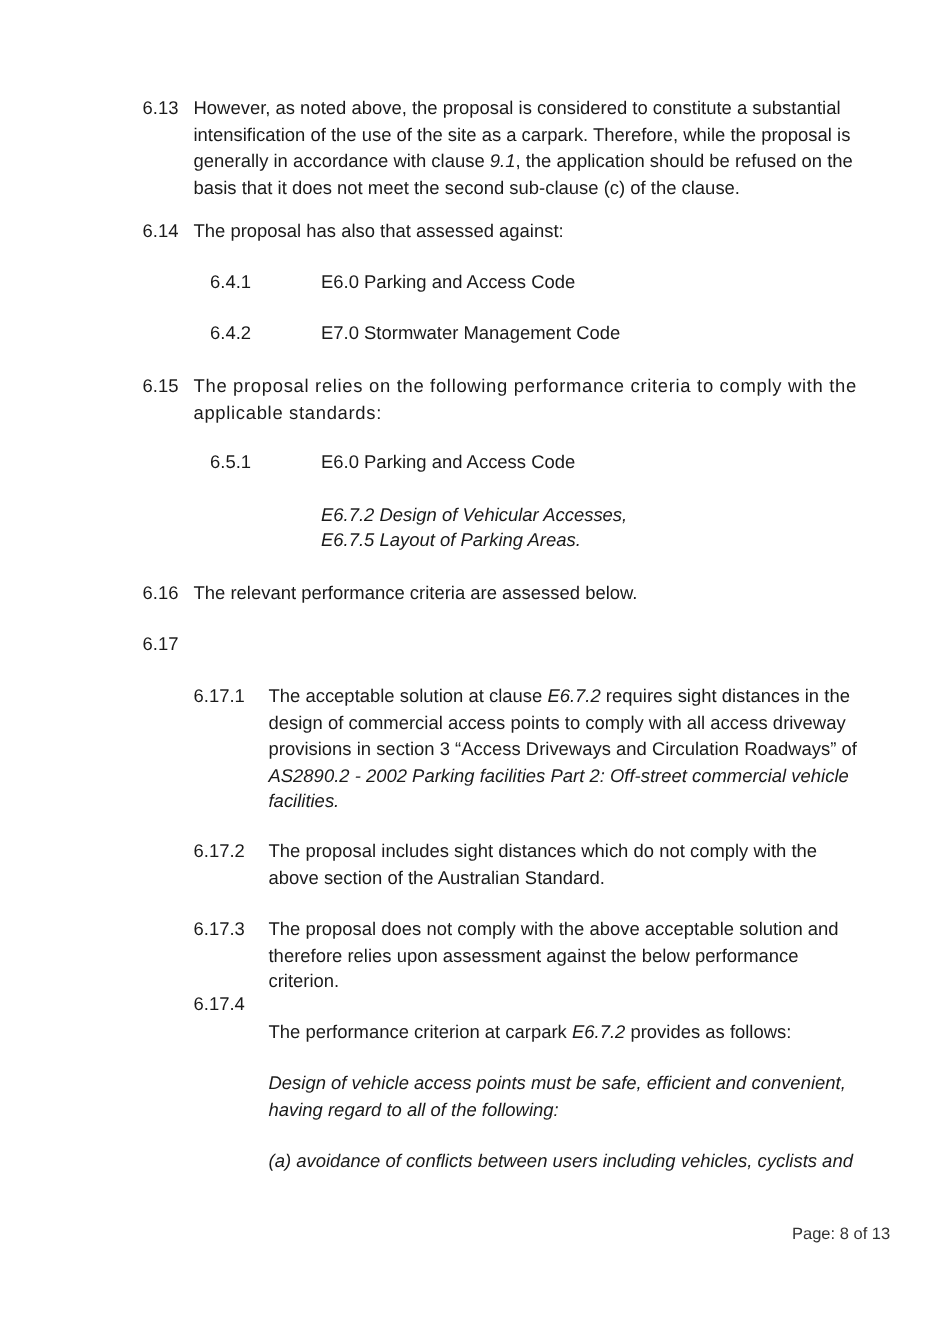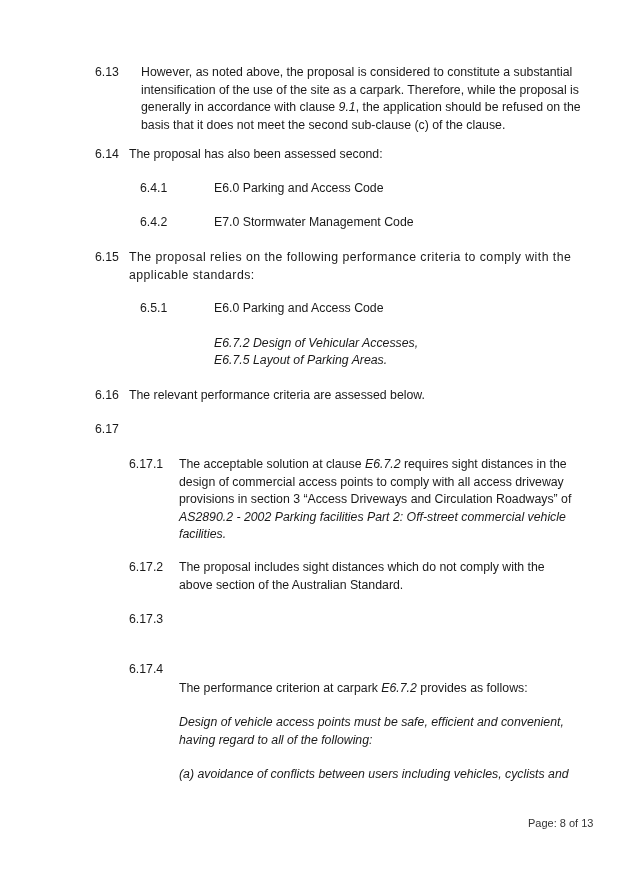--- a/index.html
+++ b/index.html
@@ -63,26 +63,26 @@
       font-size: 11px;
       color: #333;
     }
   </style>
 </head>
 <body>
 
 <div class="page">
 
   <div class="num" style="top:64px">6.13</div>
-  <div class="body-text" style="top:64px; width:452px;margin-left:12px;">
+  <div class="body-text" style="top:64px; width:452px;">
     <span>However, as noted above, the proposal is considered to constitute a substantial intensification of the use of the site as a carpark.  Therefore, while the proposal is generally in accordance with clause </span><span class="i">9.1</span><span>, the application should be refused on the basis that it does not meet the second sub-clause (c) of the clause.</span>
   </div>
 
   <div class="num" style="top:146px">6.14</div>
-  <div class="body-text" style="top:146px">The proposal has also been assessed second:</div>
+  <div class="body-text" style="top:146px">The proposal has also that assessed against:</div>
 
   <div class="sub-num" style="top:180px">6.4.1</div>
   <div class="sub-text" style="top:180px">E6.0 Parking and Access Code</div>
 
   <div class="sub-num" style="top:214px">6.4.2</div>
   <div class="sub-text" style="top:214px">E7.0 Stormwater Management Code</div>
 
   <div class="num" style="top:249px">6.15</div>
   <div class="body-text spaced" style="top:249px; width:455px;">The proposal relies on the following performance criteria to comply with the applicable standards:</div>
 
@@ -99,20 +99,21 @@
 
   <div class="subsub-num" style="top:456px">6.17.1</div>
   <div class="subsub-text" style="top:456px">
     <span>The acceptable solution at clause </span><span class="i">E6.7.2</span><span> requires sight distances in the design of commercial access points to comply with all access driveway provisions in section 3 “Access Driveways and Circulation Roadways” of </span><span class="i">AS2890.2 - 2002 Parking facilities Part 2: Off-street commercial vehicle facilities.</span>
   </div>
 
   <div class="subsub-num" style="top:559px">6.17.2</div>
   <div class="subsub-text" style="top:559px">The proposal includes sight distances which do not comply with the above section of the Australian Standard.</div>
 
   <div class="subsub-num" style="top:611px">6.17.3</div>
+  <div class="subsub-text" style="top:611px; width:390px;">The proposal does not comply with the above acceptable solution and therefore relies upon assessment against the below performance criterion.</div>
 
   <div class="subsub-num" style="top:661px">6.17.4</div>
   <div class="subsub-text" style="top:680px">
     <span>The performance criterion at carpark </span><span class="i">E6.7.2</span><span> provides as follows:</span>
   </div>
 
   <div class="subsub-text i" style="top:766px; width:420px; white-space:nowrap;">(a) avoidance of conflicts between users including vehicles, cyclists and</div>
 
   <div class="subsub-text i" style="top:714px; width:405px;">Design of vehicle access points must be safe, efficient and convenient, having regard to all of the following:</div>
 

